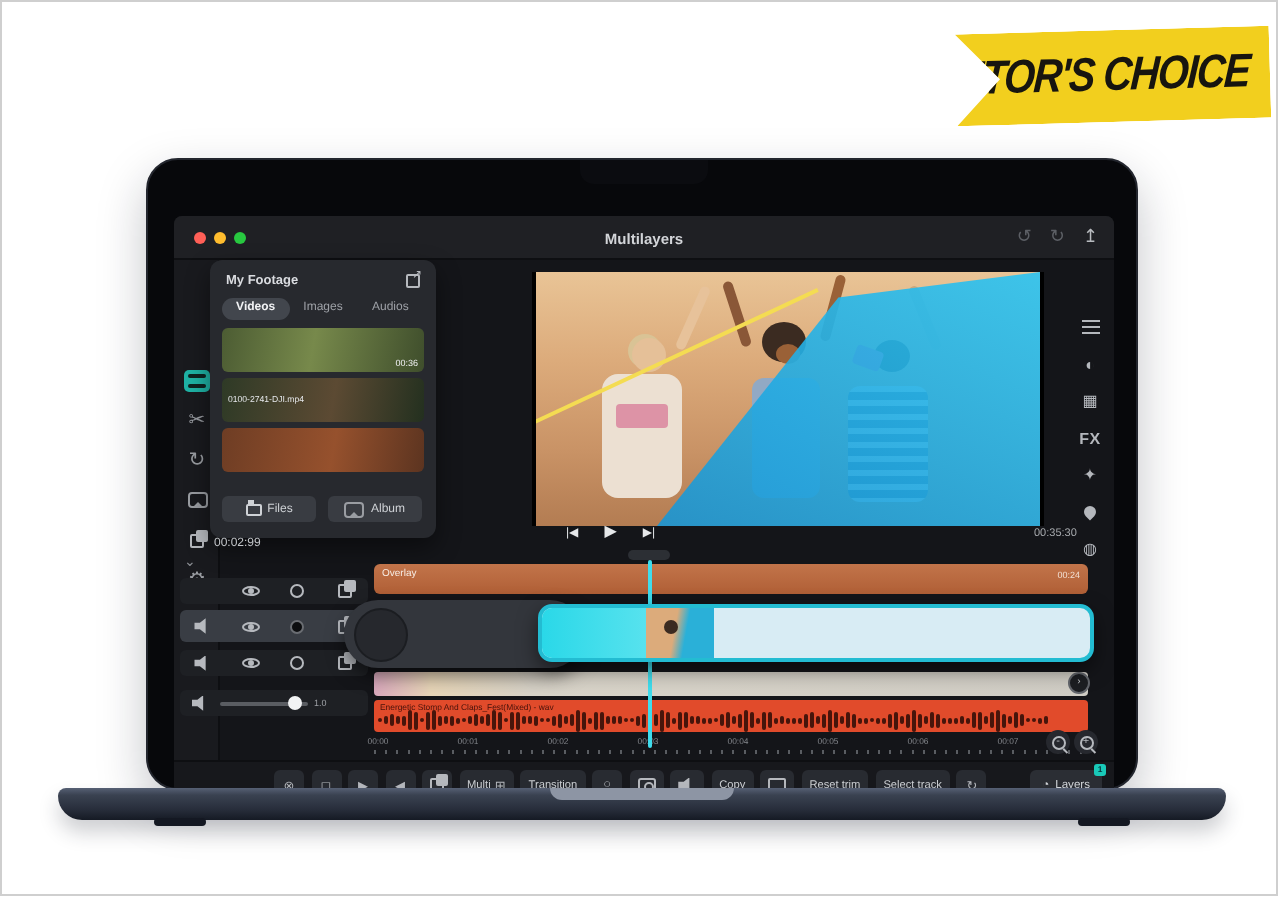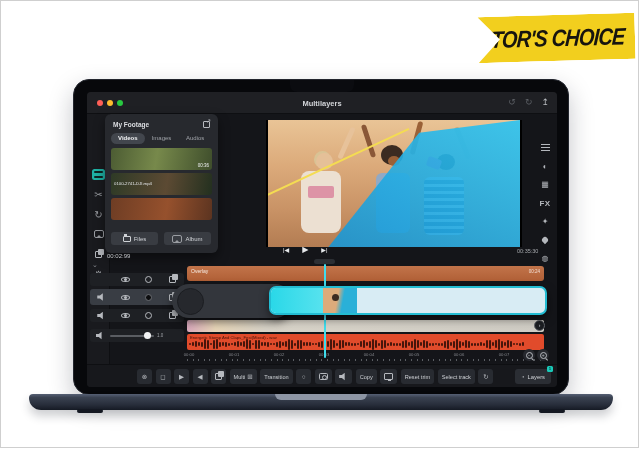--- a/index.html
+++ b/index.html
@@ -15,21 +15,21 @@
   
   .screen{position:absolute;left:72px;top:78px;width:496px;height:316px;background:#07080b;border-radius:16px;border:1px solid #23262e;box-shadow:0 10px 24px rgba(20,25,40,.25);}
   .notch{position:absolute;left:216px;top:0;width:64px;height:12px;background:#0b0c10;border-radius:0 0 7px 7px;}
   .base{position:absolute;left:28px;top:393px;width:584px;height:16px;border-radius:4px 4px 12px 12px;
     background:linear-gradient(180deg,#566074 0%,#3a4251 22%,#272d3a 68%,#151a24 100%);box-shadow:0 6px 10px rgba(30,35,50,.22);}
   .lip{position:absolute;left:246px;top:0;width:92px;height:6px;background:#8d95a4;border-radius:0 0 8px 8px;}
   .foot{position:absolute;top:408px;width:26px;height:4px;background:#141822;border-radius:2px;}
   .foot.l{left:76px;} .foot.r{left:538px;}
 
   
-  .ui{position:absolute;left:13px;top:12px;width:470px;height:295px;background:#141519;border-radius:4px;overflow:hidden;font-size:6px;color:#c7cacE;}
+  .ui{position:absolute;left:13px;top:28px;width:470px;height:295px;background:#141519;border-radius:4px;overflow:hidden;font-size:6px;color:#c7cacE;}
   .titlebar{position:absolute;left:0;top:0;width:100%;height:22px;background:#1f2024;border-bottom:1px solid #0e0f12;}
   .dot{position:absolute;top:8px;width:6px;height:6px;border-radius:50%;}
   .dot.r{left:10px;background:#ff5f57;} .dot.y{left:20px;background:#febc2e;} .dot.g{left:30px;background:#28c840;}
   .title{position:absolute;left:0;right:0;top:7px;text-align:center;font-size:7.5px;font-weight:600;color:#d2d4d8;}
   .tb-act{position:absolute;right:8px;top:5px;display:flex;gap:9px;font-size:9px;color:#5c5f65;}
   .tb-act .share{color:#b8bbbf;}
   .backbtn{position:absolute;left:5px;top:25px;font-size:10px;color:#7a7d82;line-height:10px;}
 
   
   .rail{position:absolute;left:0;top:22px;width:23px;bottom:0;background:#191a1e;border-right:1px solid #0e0f12;}

